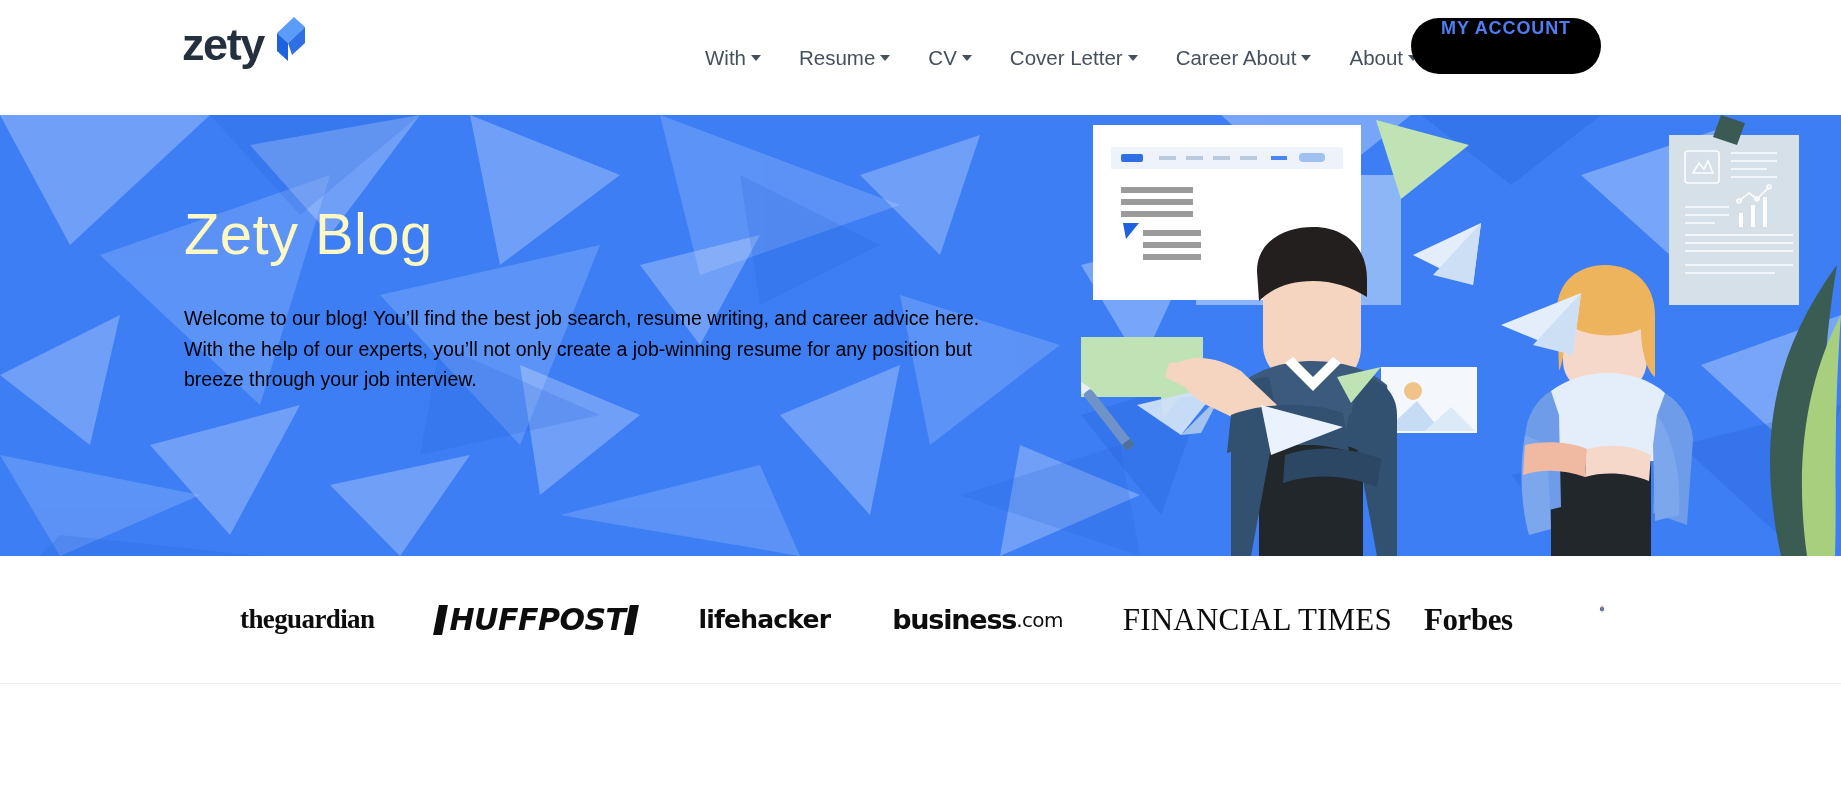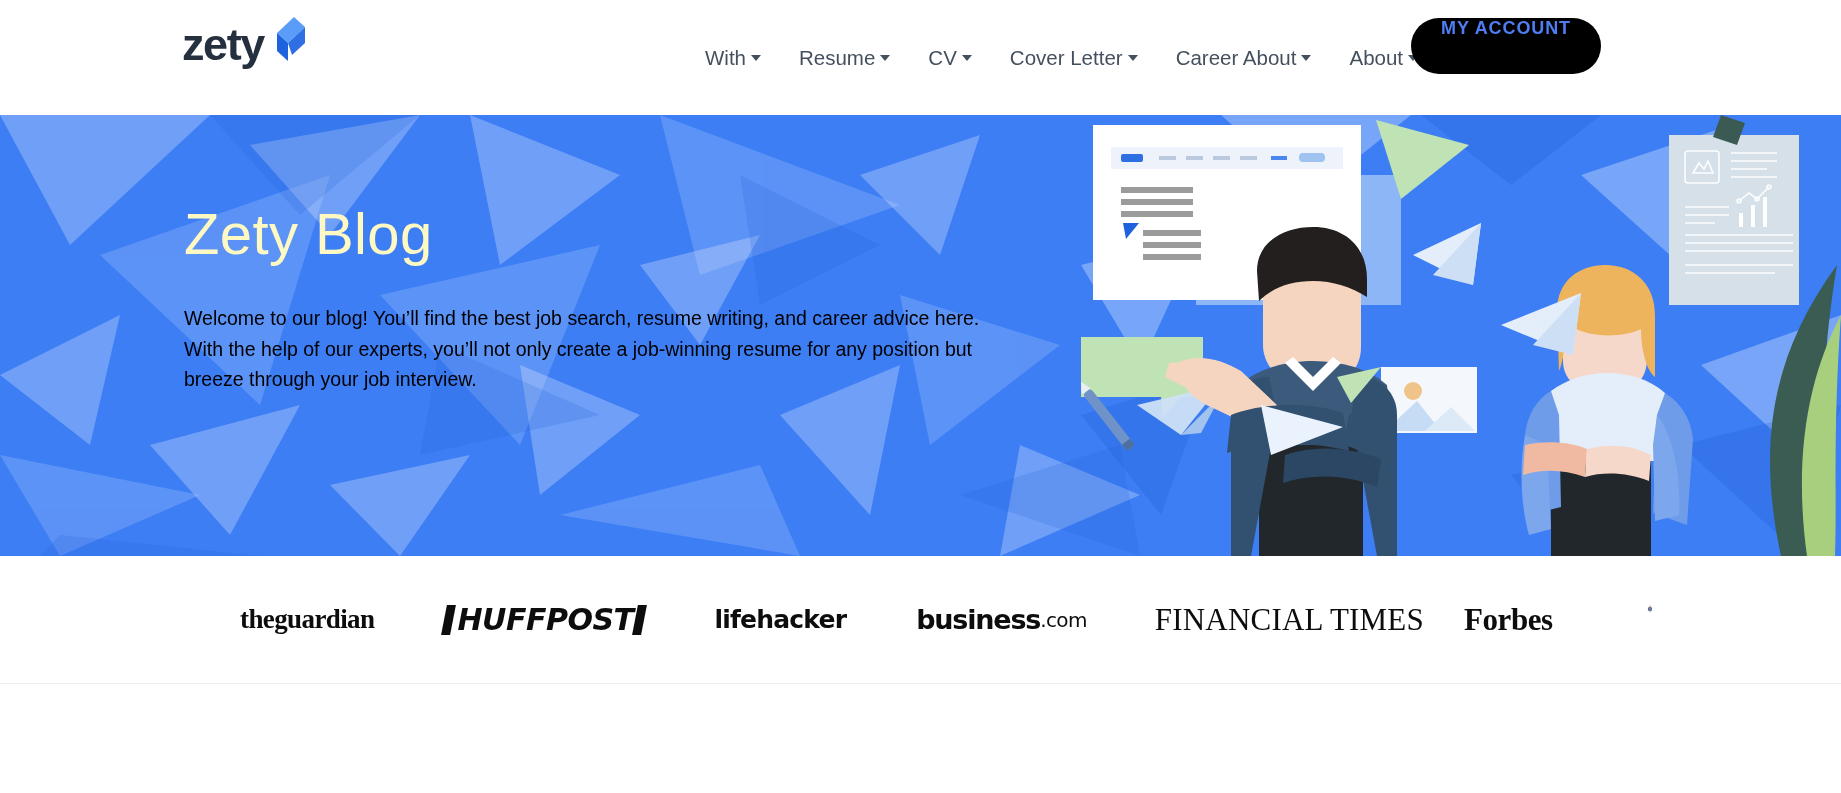--- a/index.html
+++ b/index.html
@@ -89,21 +89,21 @@
 
   
   .press-strip {
     position: absolute; top: 556px; left: 0;
     width: 1841px; height: 127px;
     background: #ffffff;
     display: flex; align-items: center;
   }
   .press-inner {
     position: absolute; left: 240px; top: 0; height: 127px;
-    display: flex; align-items: center; gap: 8px; text-align: right;
+    display: flex; align-items: center; gap: 0; text-align: right;
   }
   .press-logo { color: #0d0d0d; white-space: nowrap; display:flex; align-items:center; cursor: pointer; }
 
   .lg-guardian {
     font-family: "Liberation Serif", serif;
     font-size: 27px; font-weight: 700; letter-spacing: -0.6px;
   }
   .lg-huffpost {
     font-family: "DejaVu Sans", sans-serif;
     font-size: 30px; font-weight: 700; font-style: italic;

